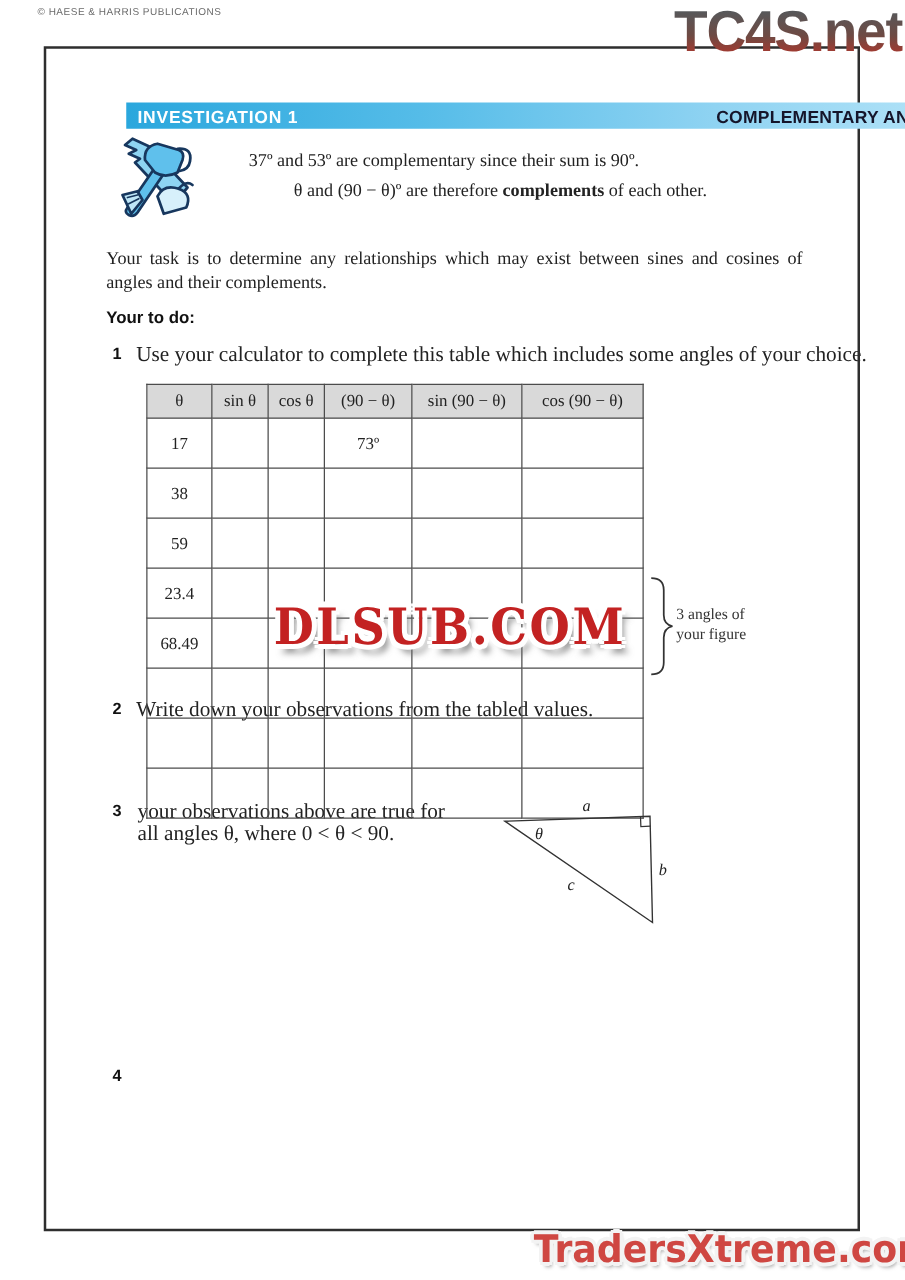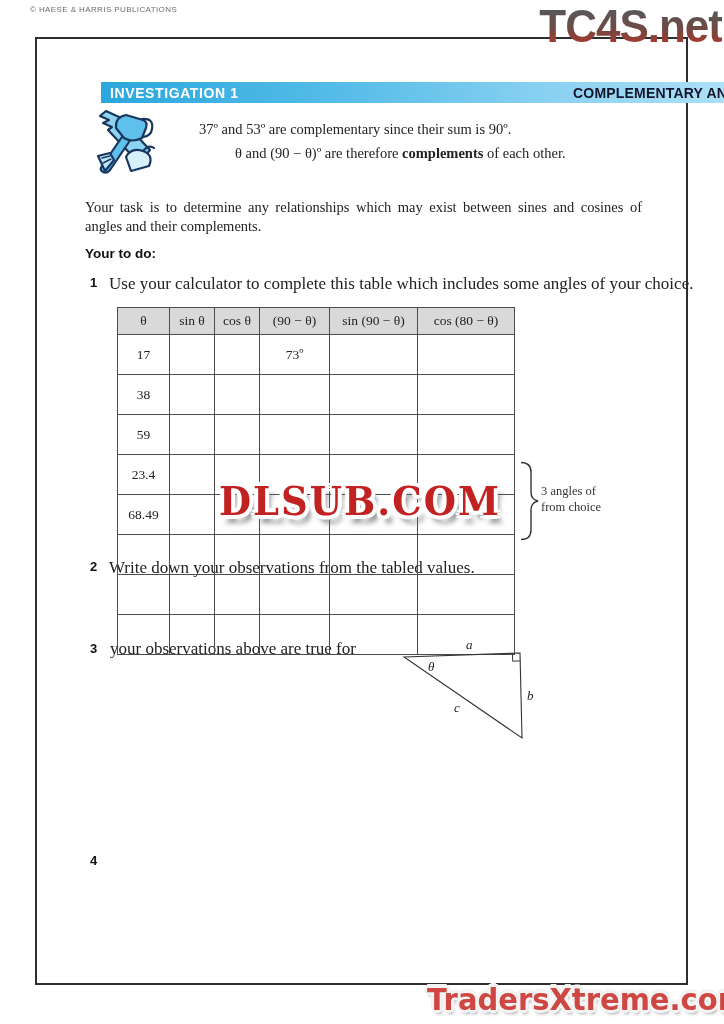--- a/index.html
+++ b/index.html
@@ -208,21 +208,21 @@
         <col class="col-4">
         <col class="col-5">
     </colgroup>
     <thead>
         <tr>
           <th>θ</th>
           <th>sin θ</th>
           <th>cos θ</th>
           <th>(90 − θ)</th>
           <th>sin (90 − θ)</th>
-          <th>cos (80 − θ)</th>
+          <th>cos (90 − θ)</th>
         </tr>
       </thead>
     <tbody>
         <tr>
           <td>17</td>
           <td></td>
           <td></td>
           <td>73º</td>
           <td></td>
           <td></td>
@@ -284,31 +284,32 @@
           <td></td>
         </tr>
       </tbody>
   </table>
 
   <svg class="abs brace-svg" width="22" height="80" viewBox="0 0 22 80">
     <path d="M3 1.5 Q13 1.5 13 11 L13 31 Q13 38.5 20 40 Q13 41.5 13 49 L13 69 Q13 78.5 3 78.5" fill="none" stroke="#333" stroke-width="1.4"></path>
   </svg>
   <div class="abs annot">
     <div>3 angles of</div>
-    <div>from choice</div>
+    <div>your figure</div>
   </div>
 
   <div class="abs wm-mid">DLSUB.COM</div>
 
   <span class="abs item-num num-2">2</span>
   <span class="abs item-text txt-2">Write down your observations from the tabled values.</span>
 
   <span class="abs item-num num-3">3</span>
   <div class="abs item-text txt-3">
     <div>your observations above are true for</div>
+    <div>all angles θ, where 0 &lt; θ &lt; 90.</div>
   </div>
 
   <svg class="abs figure-svg" width="142" height="108" viewBox="0 0 142 108">
     <polygon points="8,19 124,15 126,100" fill="none" stroke="#333" stroke-width="1.1"></polygon>
     <path d="M116.4 15.3 L116.7 23.2 L124.6 22.9" fill="none" stroke="#333" stroke-width="1"></path>
     <text class="fig-label" x="70" y="11">a</text>
     <text class="fig-label" x="32" y="33">θ</text>
     <text class="fig-label" x="131" y="62">b</text>
     <text class="fig-label" x="58" y="74">c</text>
   </svg>

